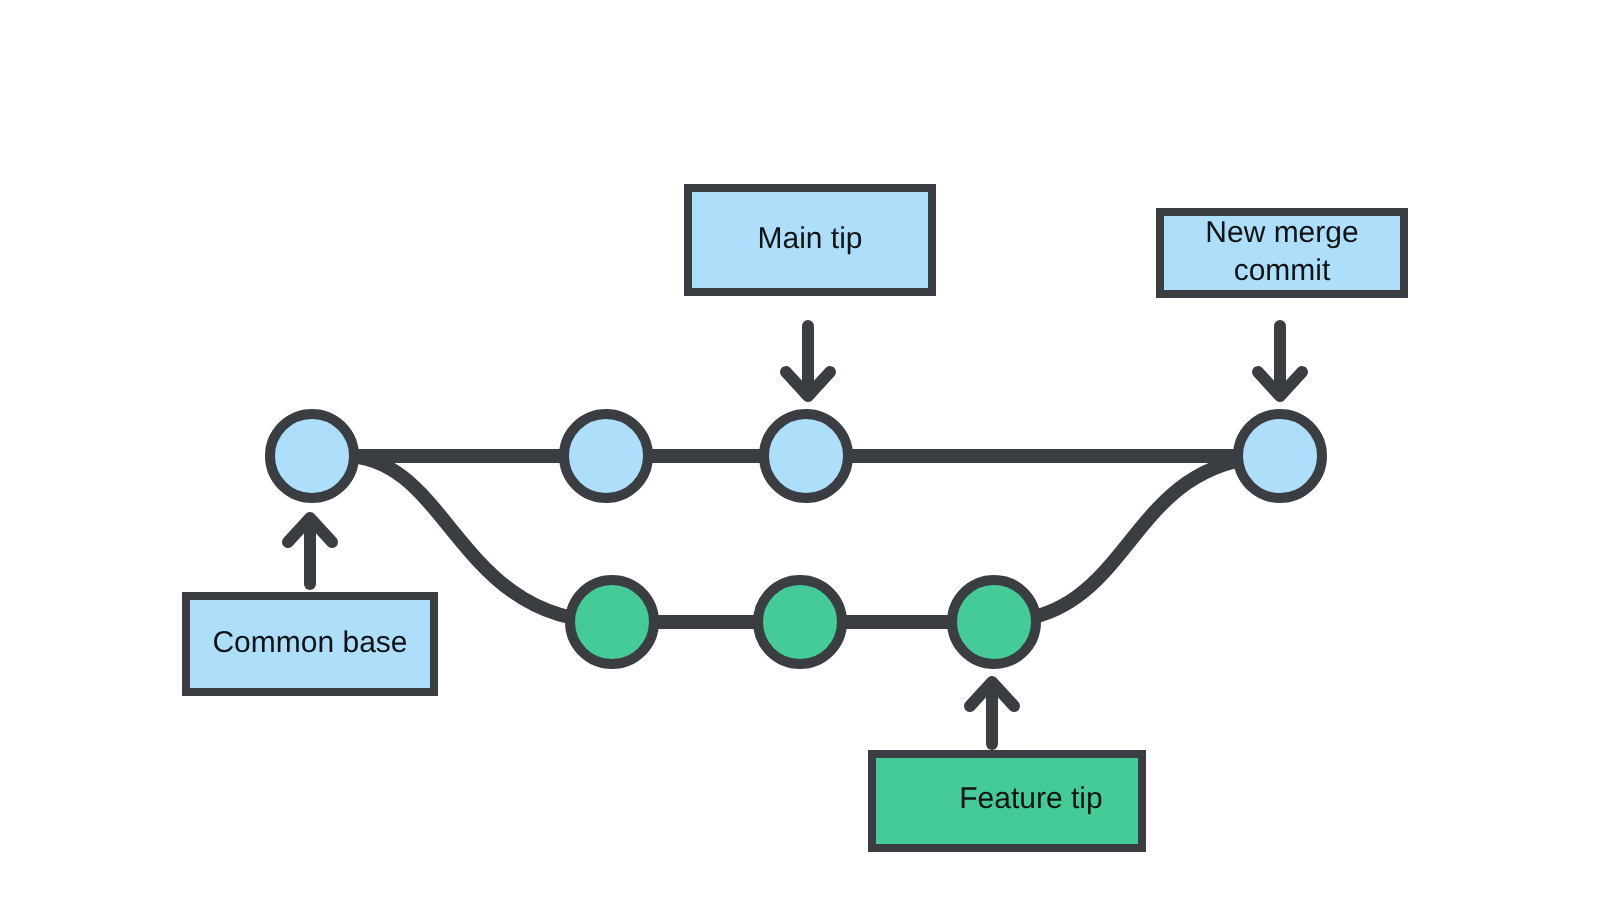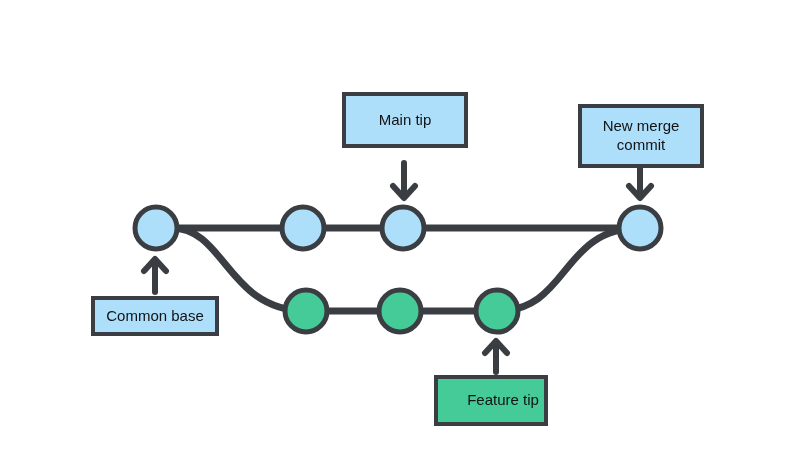--- a/index.html
+++ b/index.html
@@ -96,20 +96,20 @@
 
       <g>
         <line x1="496" y1="372" x2="496" y2="342"></line>
         <polyline points="485,353 496,341 507,353"></polyline>
       </g>
     </g>
   </svg>
 
   <div class="label-box blue" style="left:342px; top:92px; width:126px; height:56px;">Main tip</div>
 
-  <div class="label-box blue" style="left:578px; top:104px; width:126px; height:64px;">New merge
+  <div class="label-box blue" style="left:578px; top:104px; width:126px; height:45px;">New merge
 commit</div>
 
-  <div class="label-box blue" style="left:91px; top:296px; width:128px; height:40px;">Common base</div>
+  <div class="label-box blue" style="left:91px; top:296px; width:128px; height:52px;">Common base</div>
 
-  <div class="label-box green" style="left:434px; top:375px; width:114px; height:51px;padding-left:24px;">Feature tip</div>
+  <div class="label-box green" style="left:434px; top:375px; width:139px; height:51px;padding-left:24px;">Feature tip</div>
 
 </div>
 
 </body></html>

